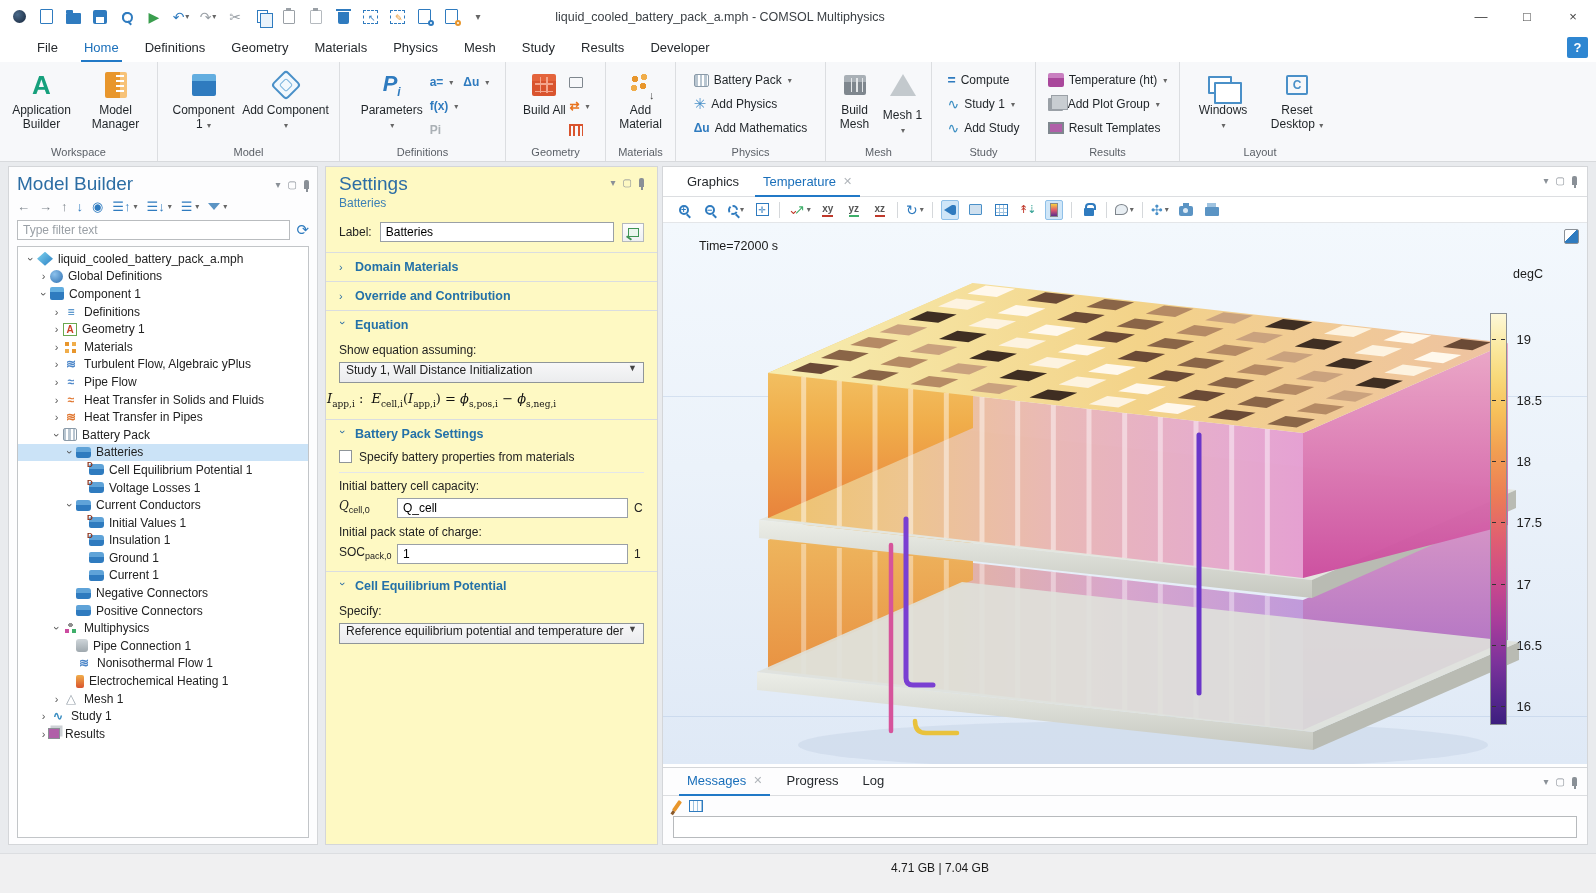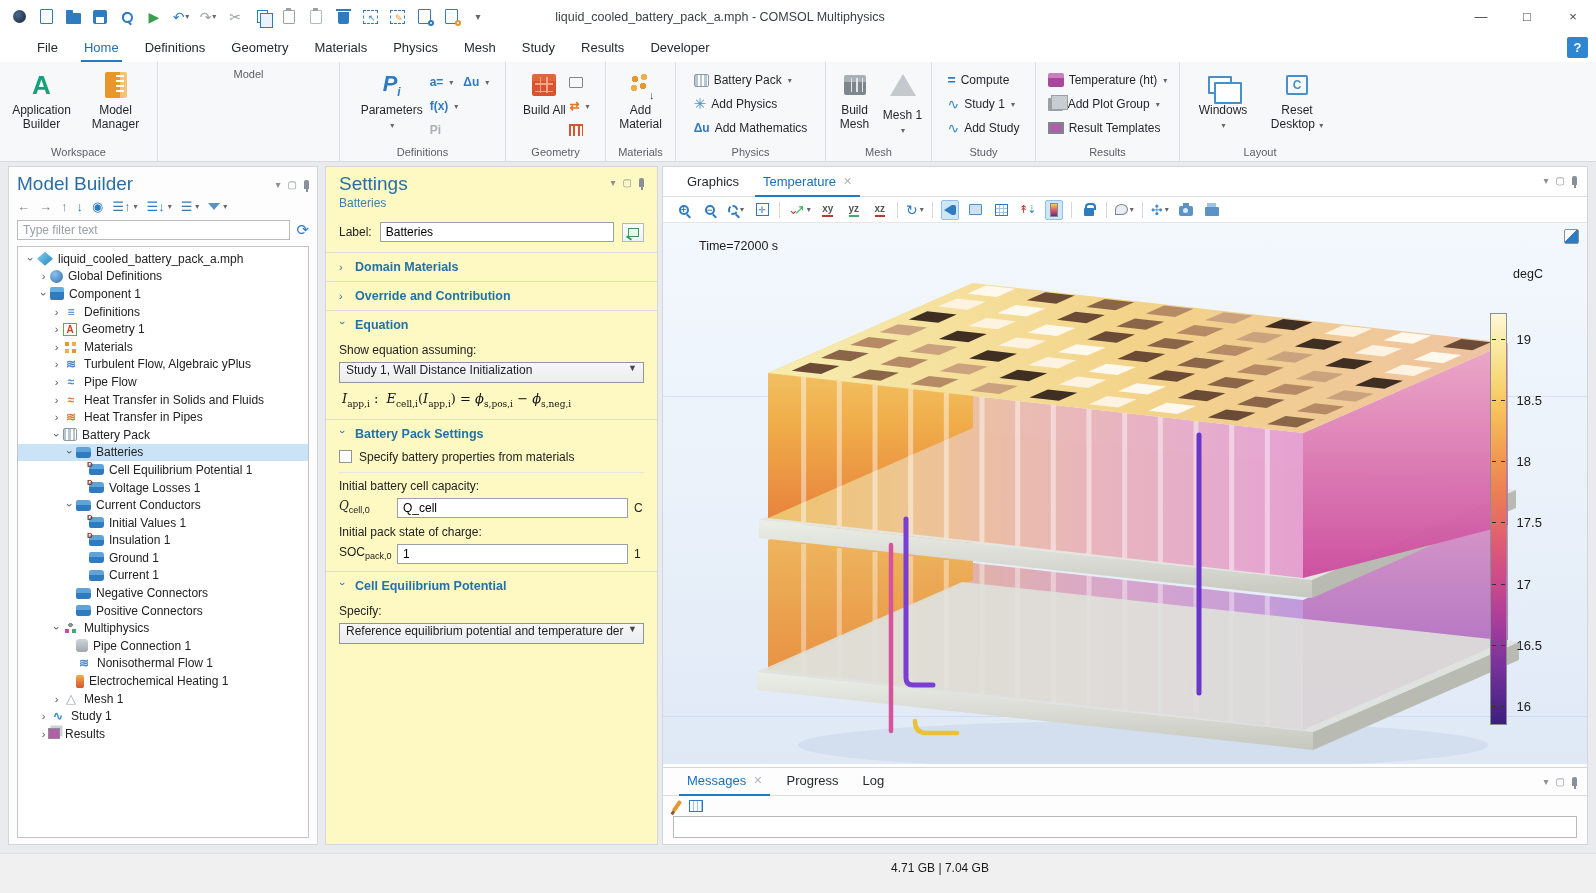--- a/index.html
+++ b/index.html
@@ -130,21 +130,21 @@
   .rename-ic::after { content:""; position:absolute; left:-3px; bottom:-3px; width:6px; height:2px; background:#3f9454; transform:rotate(35deg); }
   .sdiv { height:1px; background:#dadde0; margin:0; }
   .sect { display:flex; align-items:center; gap:8px; height:28px; padding:0 13px; }
   .sect .chev { color:#2c6da4; font-size:11px; width:8px; display:inline-block; }
   .sect .chev.open { transform:rotate(90deg); }
   .sect .stitle { color:#2471a8; font-weight:bold; font-size:12.5px; }
   .scaption { font-size:12px; margin:4px 13px 5px; }
   .sselect { margin:0 13px 8px; height:21px; border:1px solid #8f9599; background:linear-gradient(#f7f7f8,#ebecee); display:flex; align-items:flex-start; font-size:12px; padding:0 6px; justify-content:space-between; white-space:nowrap; overflow:hidden; }
   .sselect .val { overflow:hidden; text-overflow:clip; }
   .sselect .dd { color:#444; font-size:9px; margin-left:4px; flex:none; }
-  .eqline { font-family:"DejaVu Serif",serif; font-size:13px; margin:6px 16px 10px; color:#111; }
+  .eqline { font-family:"DejaVu Serif",serif; font-size:13px; margin:6px 1px 10px; color:#111; }
   .eqline i { font-style:italic; }
   .eqline sub { font-size:9px; }
   .chkrow { display:flex; align-items:center; gap:7px; margin:2px 13px 8px; font-size:12px; }
   .chk { width:13px; height:13px; border:1px solid #8f9599; background:#fff; flex:none; }
   .fieldrow { display:flex; align-items:center; margin:2px 13px 7px; gap:6px; }
   .fsym { width:52px; font-size:12px; flex:none; }
   .fsym i { font-family:"DejaVu Serif",serif; }
   .fsym sub { font-size:9px; }
   .fieldrow input { flex:1; height:20px; border:1px solid #9aa0a6; font-size:12px; padding:0 5px; font-family:"Liberation Sans",sans-serif; }
   .funit { width:10px; font-size:12px; flex:none; }
@@ -303,20 +303,34 @@
       <div class="rbig">
           <div class="bicon">
             <span class="cabinet"></span>
           </div>
           <span>Model Manager</span>
         </div>
     </div>
     <div class="rglabel">Workspace</div>
   </div>
   <div class="rgroup" style="width:182px;">
+    <div class="ritems">
+      <div class="rbig">
+          <div class="bicon">
+            <span class="cube-blue"></span>
+          </div>
+          <span><span>Component 1</span> <span class="caret">▾</span></span>
+        </div>
+      <div class="rbig" style="width:88px;">
+          <div class="bicon">
+            <span class="gem"></span>
+          </div>
+          <span><span>Add Component</span> <span class="caret">▾</span></span>
+        </div>
+    </div>
     <div class="rglabel">Model</div>
   </div>
   <div class="rgroup" style="width:166px;">
     <div class="ritems">
       <div class="rbig">
           <div class="bicon">
             <span class="pi-big">P<sub style="font-size:12px;">i</sub></span>
           </div>
           <span><span>Parameters</span><br><span class="caret">▾</span></span>
         </div>

